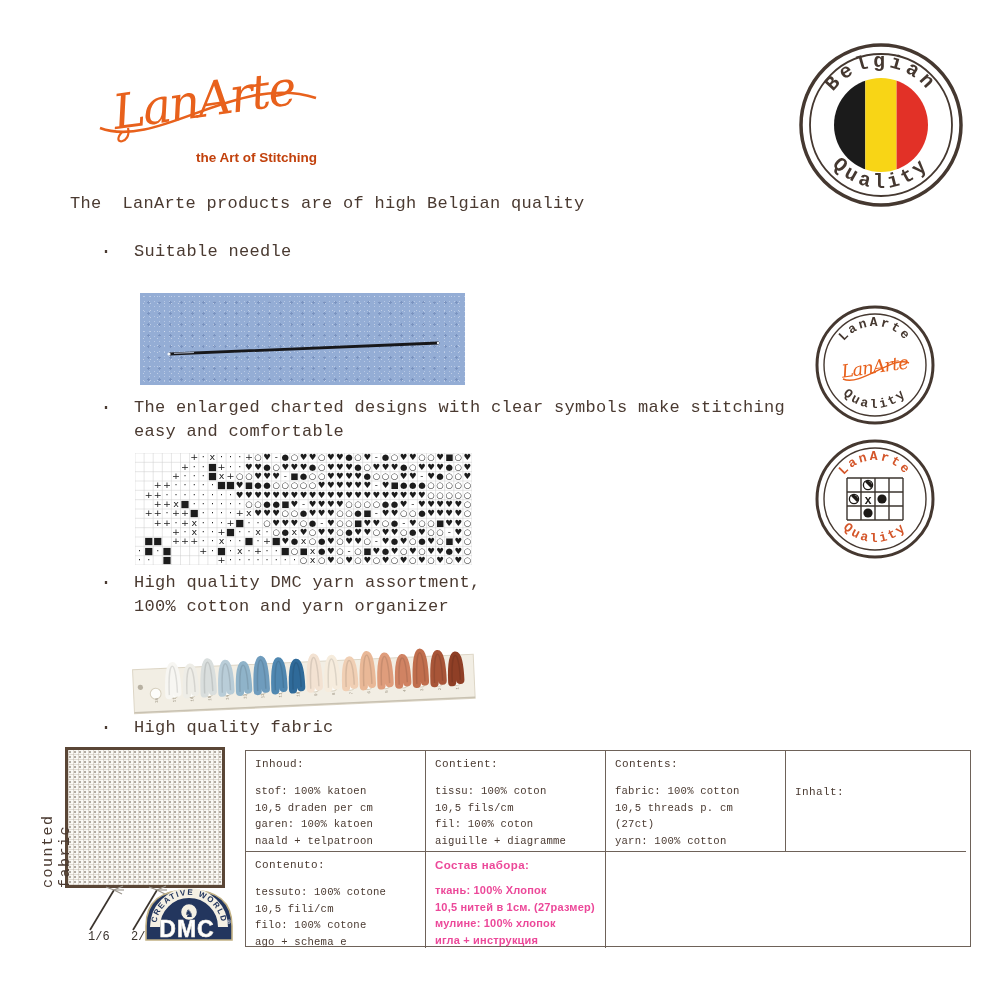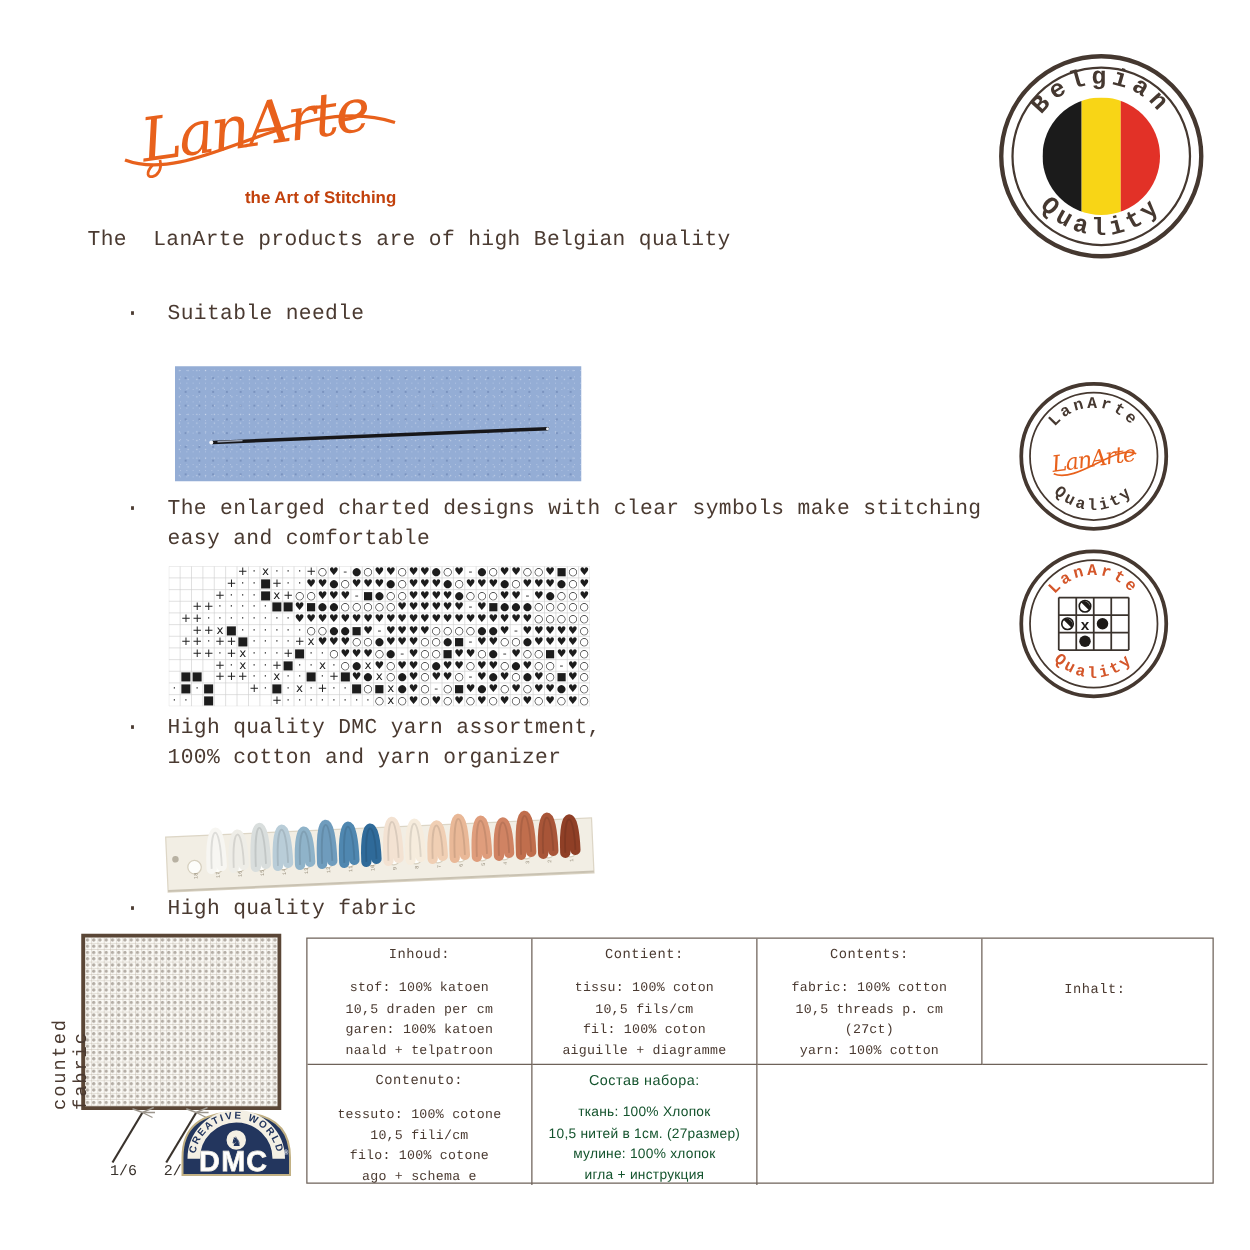--- a/index.html
+++ b/index.html
@@ -3,21 +3,21 @@
 <meta charset="utf-8">
 <style>
   html,body{margin:0;padding:0;background:#ffffff;}
   #page{position:relative;width:1000px;height:1000px;background:#ffffff;overflow:hidden;
         font-family:"Liberation Mono",monospace;color:#4a3a31;}
   
   #logo{position:absolute;left:88px;top:28px;width:240px;height:150px;}
   #tagline{position:absolute;left:196px;top:150px;font-family:"Liberation Sans",sans-serif;
            font-size:13.5px;color:#c2410c;font-weight:bold;}
   
-  #heading{position:absolute;left:70px;top:183px;font-size:17px;white-space:pre;letter-spacing:.3px;text-align:right;}
+  #heading{position:absolute;left:70px;top:194px;font-size:17px;white-space:pre;letter-spacing:.3px;text-align:right;}
   .bullet{position:absolute;left:100px;display:flex;gap:22px;font-size:17px;line-height:24px;}
   .bullet .dot{font-size:20px;line-height:24px;}
   .bullet .btxt{white-space:pre-line;letter-spacing:.3px;}
   #bullet-1{top:240px;}
   #bullet-2{top:396px;}
   #bullet-3{top:571px;}
   #bullet-4{top:716px;}
   
   #needle-photo{position:absolute;left:140px;top:293px;width:325px;height:92px;
      background-color:#94add5;
@@ -49,28 +49,28 @@
   #needle-icon-1{left:78px;}
   #needle-icon-2{left:121px;}
   #dmc-logo{position:absolute;left:143px;top:882px;}
   
   #badge-belgian{position:absolute;left:798px;top:42px;}
   #badge-lanarte-1{position:absolute;left:813px;top:303px;}
   #badge-lanarte-2{position:absolute;left:813px;top:437px;}
   
   #contents-table{position:absolute;left:245px;top:750px;width:726px;height:197px;
      display:grid;grid-template-columns:180px 180px 180px 180px;grid-template-rows:101px 96px;
-     border:1px solid #6e6259;box-sizing:border-box;text-align:center;}
+     border:1px solid #6e6259;box-sizing:border-box;}
   .cell{border-right:1px solid #6e6259;border-bottom:1px solid #6e6259;
         box-sizing:border-box;padding:7px 9px;overflow:hidden;}
   .cell:nth-child(4n){border-right:none;margin-top:28px;}
   .cell:nth-child(n+5){border-bottom:none;}
   .cell-title{font-size:11px;letter-spacing:.4px;margin-bottom:13px;}
   .cell-lines{font-size:10.6px;line-height:16.5px;white-space:pre-line;letter-spacing:.2px;}
-  .cell.sans{font-family:"Liberation Sans",sans-serif;color:#14532d;}
+  .cell.sans{font-family:"Liberation Sans",sans-serif;color:#ec4899;font-weight:bold;}
   .cell.sans .cell-title{font-size:11.5px;margin-bottom:11px;}
   .cell.sans .cell-lines{font-size:11px;line-height:16.5px;}
 </style>
 </head>
 <body>
 
 <div id="page">
 
   <svg id="logo" viewBox="0 0 240 150">
     <path d="M 12,100 C 70,122 150,44 228,70" stroke="#e8611c" stroke-width="2.6" fill="none"></path>

